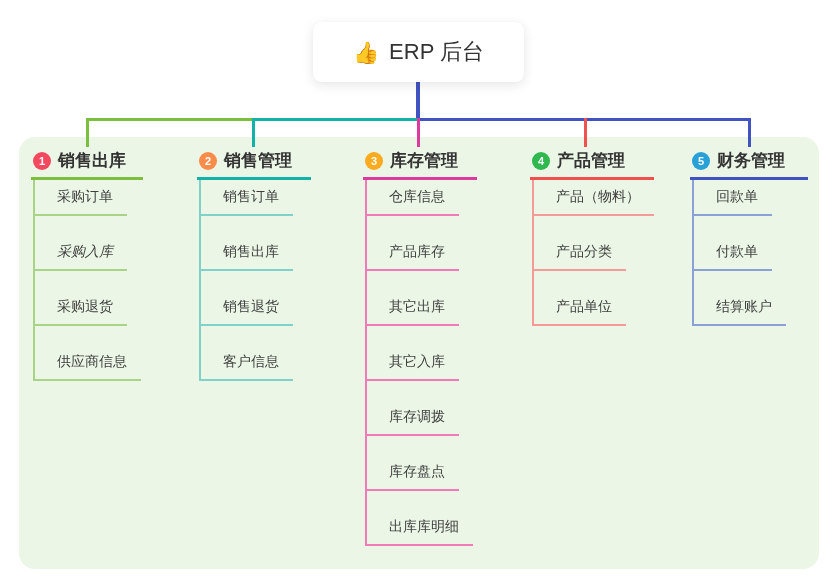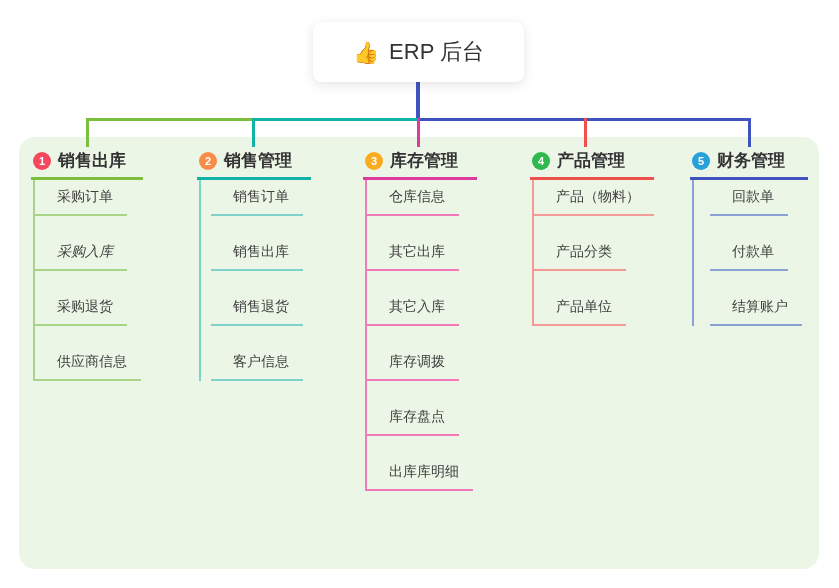--- a/index.html
+++ b/index.html
@@ -111,21 +111,21 @@
           <div class="child" style="border-bottom-color: rgb(169, 212, 136);">
             <span>供应商信息</span>
           </div>
         </div>
   </div>
       <div class="branch b1">
     <div class="branch-header" style="border-bottom-color: rgb(18, 178, 169);">
       <span class="badge" style="background: rgb(250, 140, 73);">2</span>
       <span class="branch-label">销售管理</span>
     </div>
-    <div class="children" style="border-left-color: rgb(127, 210, 202); padding-left: 10px;">
+    <div class="children" style="border-left-color: rgb(127, 210, 202);">
           <div class="child" style="border-bottom-color: rgb(127, 210, 202);">
             <span>销售订单</span>
           </div>
           <div class="child" style="border-bottom-color: rgb(127, 210, 202);">
             <span>销售出库</span>
           </div>
           <div class="child" style="border-bottom-color: rgb(127, 210, 202); text-align: right;">
             <span>销售退货</span>
           </div>
           <div class="child" style="border-bottom-color: rgb(127, 210, 202);">
@@ -136,20 +136,23 @@
       <div class="branch b2">
     <div class="branch-header" style="border-bottom-color: rgb(220, 58, 157);">
       <span class="badge" style="background: rgb(251, 171, 31);">3</span>
       <span class="branch-label">库存管理</span>
     </div>
     <div class="children" style="border-left-color: rgb(241, 122, 184);">
           <div class="child" style="border-bottom-color: rgb(241, 122, 184);">
             <span>仓库信息</span>
           </div>
           <div class="child" style="border-bottom-color: rgb(241, 122, 184);">
+            <span>产品库存</span>
+          </div>
+          <div class="child" style="border-bottom-color: rgb(241, 122, 184);">
             <span>其它出库</span>
           </div>
           <div class="child" style="border-bottom-color: rgb(241, 122, 184);">
             <span>其它入库</span>
           </div>
           <div class="child" style="border-bottom-color: rgb(241, 122, 184);">
             <span>库存调拨</span>
           </div>
           <div class="child" style="border-bottom-color: rgb(241, 122, 184);">
             <span>库存盘点</span>
@@ -174,21 +177,21 @@
           <div class="child" style="border-bottom-color: rgb(245, 155, 151); text-align: center;">
             <span>产品单位</span>
           </div>
         </div>
   </div>
       <div class="branch b4">
     <div class="branch-header" style="border-bottom-color: rgb(65, 83, 193);">
       <span class="badge" style="background: rgb(40, 160, 216);">5</span>
       <span class="branch-label">财务管理</span>
     </div>
-    <div class="children" style="border-left-color: rgb(139, 161, 214); padding-left: 16px;">
+    <div class="children" style="border-left-color: rgb(139, 161, 214);">
           <div class="child" style="border-bottom-color: rgb(139, 161, 214);">
             <span>回款单</span>
           </div>
           <div class="child" style="border-bottom-color: rgb(139, 161, 214);">
             <span>付款单</span>
           </div>
           <div class="child" style="border-bottom-color: rgb(139, 161, 214);">
             <span>结算账户</span>
           </div>
         </div>

